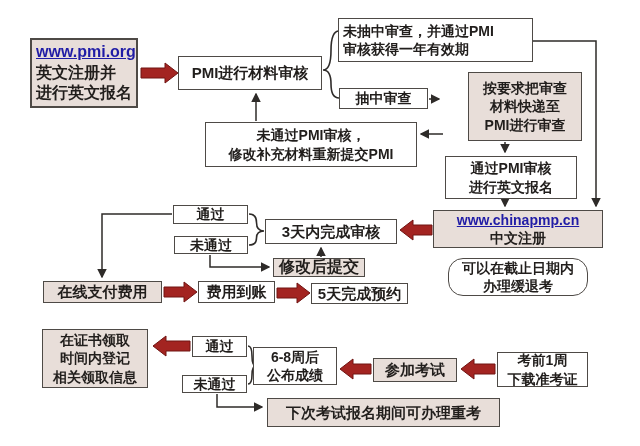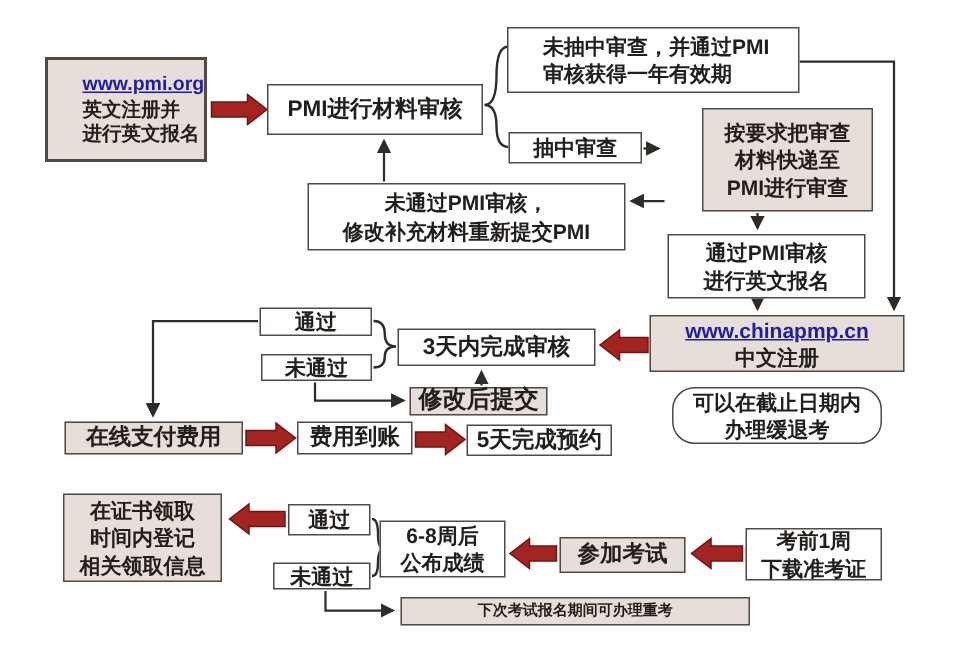--- a/index.html
+++ b/index.html
@@ -9,21 +9,21 @@
   }
   .node {
     position:absolute; box-sizing:border-box;
     border:1.5px solid var(--border-col,#4e4a46);
     display:flex; flex-direction:column; justify-content:center; align-items:center;
     font-weight:700; color:#211e1c; line-height:1.3; text-align:center;
     white-space:nowrap;
   }
   .node.shaded { background:var(--fill-shaded,#e8ded9); }
   .node.white  { background:#ffffff; }
-  .node.align-left { align-items:flex-start; padding-left:23px; text-align:left; }
+  .node.align-left { align-items:flex-start; padding-left:4px; text-align:left; }
   .line { display:block; }
   .line.link { color:var(--link-blue,#201ca6); text-decoration:underline; }
   #connector-layer { position:absolute; left:0; top:0; pointer-events:none; }
   .block-arrow { fill:var(--arrow-red,#a32421); stroke:var(--arrow-outline,#701412); stroke-width:1; }
   .thin-line { fill:none; stroke:var(--connector-col,#2e2b29); stroke-width:1.5; }
   .brace { fill:none; stroke:var(--connector-col,#2e2b29); stroke-width:1.6; }
 </style>
 </head>
 <body>
 
@@ -48,21 +48,21 @@
       <polyline points="505,198 505,206" class="thin-line" marker-end="url(#ah)"></polyline>
       <polyline points="533,41 596,41 596,206" class="thin-line" marker-end="url(#ah)"></polyline>
       <polyline points="172,214 102,214 102,277" class="thin-line" marker-end="url(#ah)"></polyline>
       <polyline points="210,255 210,267 269,267" class="thin-line" marker-end="url(#ah)"></polyline>
       <polyline points="321,257 321,248" class="thin-line" marker-end="url(#ah)"></polyline>
       <polyline points="217,394 217,407 262,407" class="thin-line" marker-end="url(#ah)"></polyline>
       <path d="M 339,31 Q 331,31 331,50.5 Q 331,70 323,70 Q 331,70 331,84 Q 331,98 339,98" class="brace"></path>
       <path d="M 249,214 Q 256.5,214 256.5,222.5 Q 256.5,231 264,231 Q 256.5,231 256.5,238 Q 256.5,245 249,245" class="brace"></path>
       <path d="M 248,346 Q 252,346 252,356 Q 252,366 256,366 Q 252,366 252,375 Q 252,384 248,384" class="brace"></path>
     </svg>
-<div class="node shaded align-left" style="left: 30px; top: 38px; width: 108px; height: 70px; font-size: 13px; border-width: 2px;">
+<div class="node shaded align-left" style="left: 30px; top: 38px; width: 108px; height: 70px; font-size: 16px; border-width: 2px;">
       <span class="line link">www.pmi.org</span>
       <span class="line">英文注册并</span>
       <span class="line">进行英文报名</span>
     </div>
     <div class="node white" style="left: 178px; top: 56px; width: 144px; height: 34px; font-size: 15px;">
       <span class="line">PMI进行材料审核</span>
     </div>
     <div class="node white align-left" style="left: 338px; top: 18px; width: 195px; height: 44px; font-size: 14px;">
       <span class="line">未抽中审查，并通过PMI</span>
       <span class="line">审核获得一年有效期</span>
@@ -127,16 +127,16 @@
       <span class="line">6-8周后</span>
       <span class="line">公布成绩</span>
     </div>
     <div class="node shaded" style="left: 373px; top: 358px; width: 84px; height: 24px; font-size: 15px;">
       <span class="line">参加考试</span>
     </div>
     <div class="node white" style="left: 497px; top: 352px; width: 91px; height: 35px; font-size: 14px;">
       <span class="line">考前1周</span>
       <span class="line">下载准考证</span>
     </div>
-    <div class="node shaded" style="left: 267px; top: 398px; width: 233px; height: 19px; font-size: 10px;">
+    <div class="node shaded" style="left: 267px; top: 398px; width: 233px; height: 29px; font-size: 15px;">
       <span class="line">下次考试报名期间可办理重考</span>
     </div>
   </div>
 
 </body></html>

